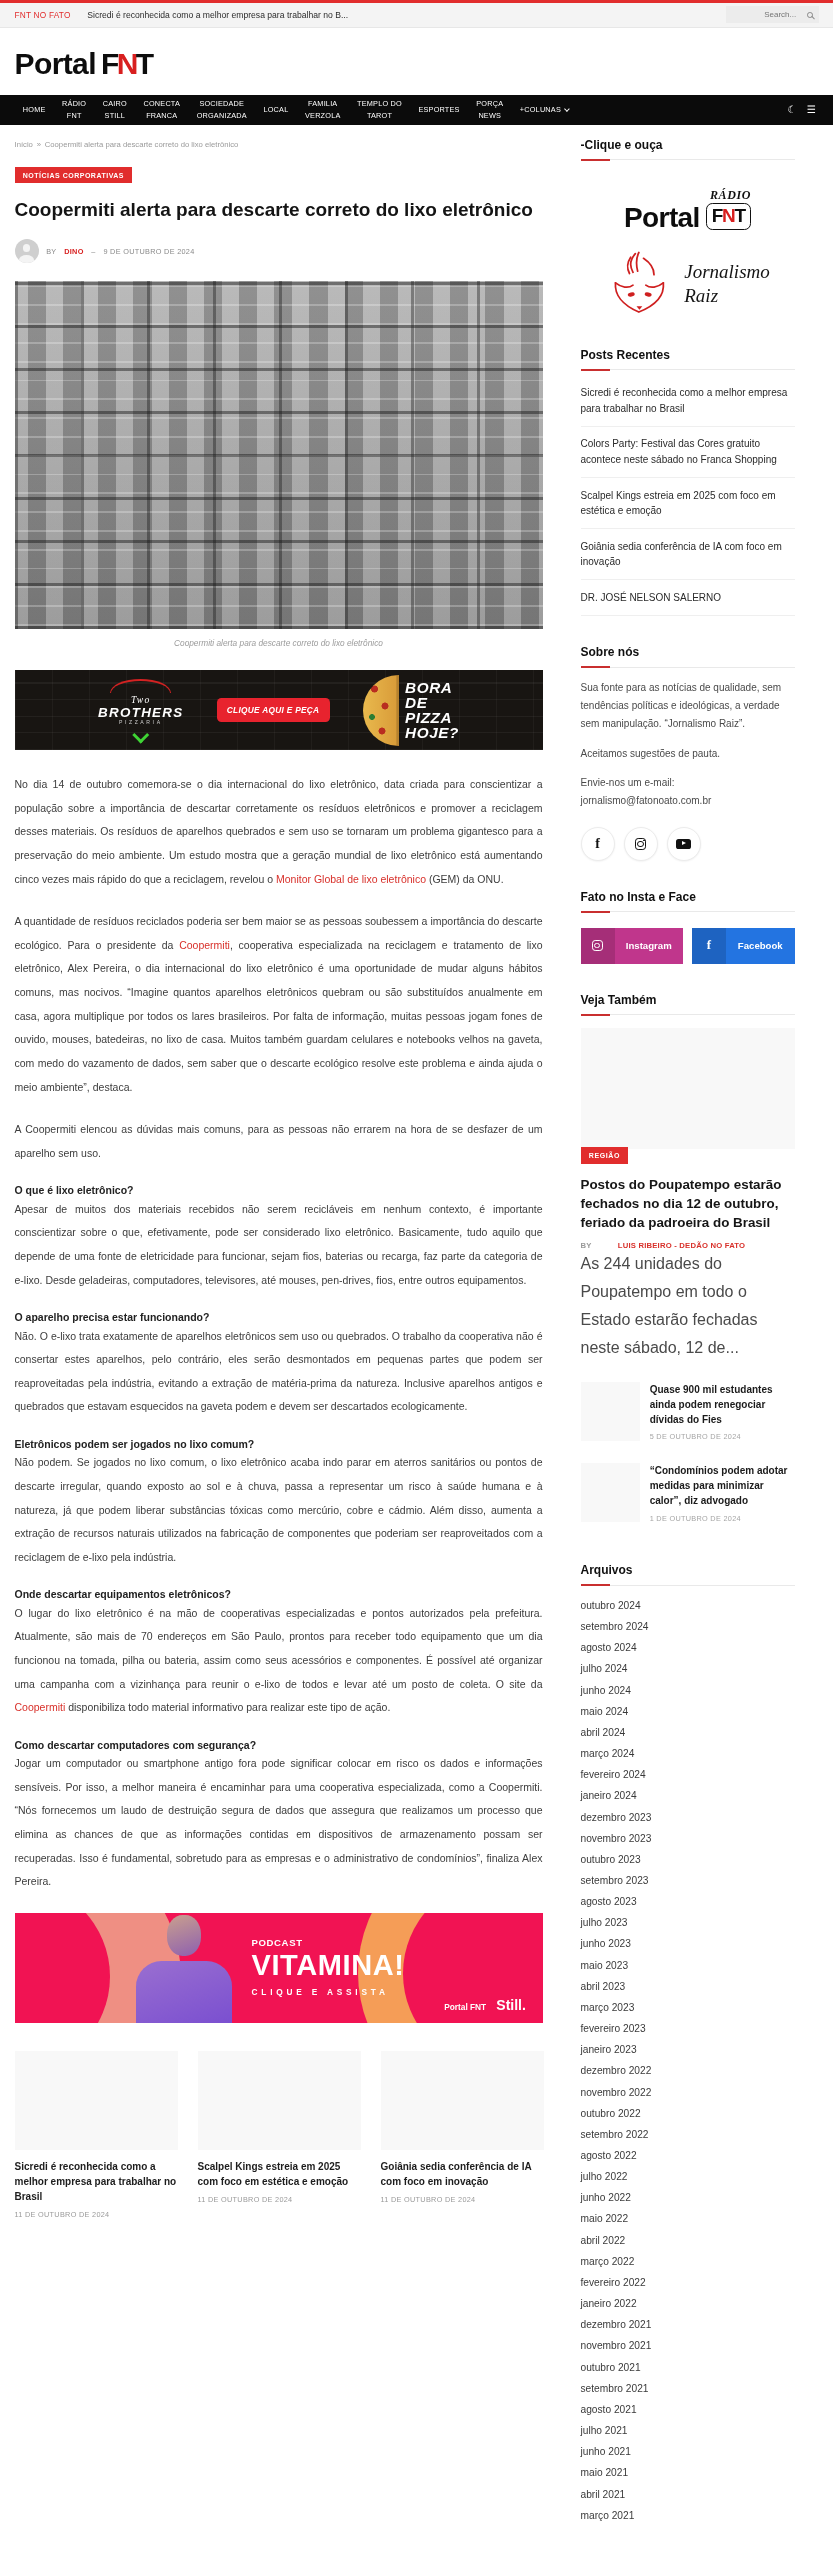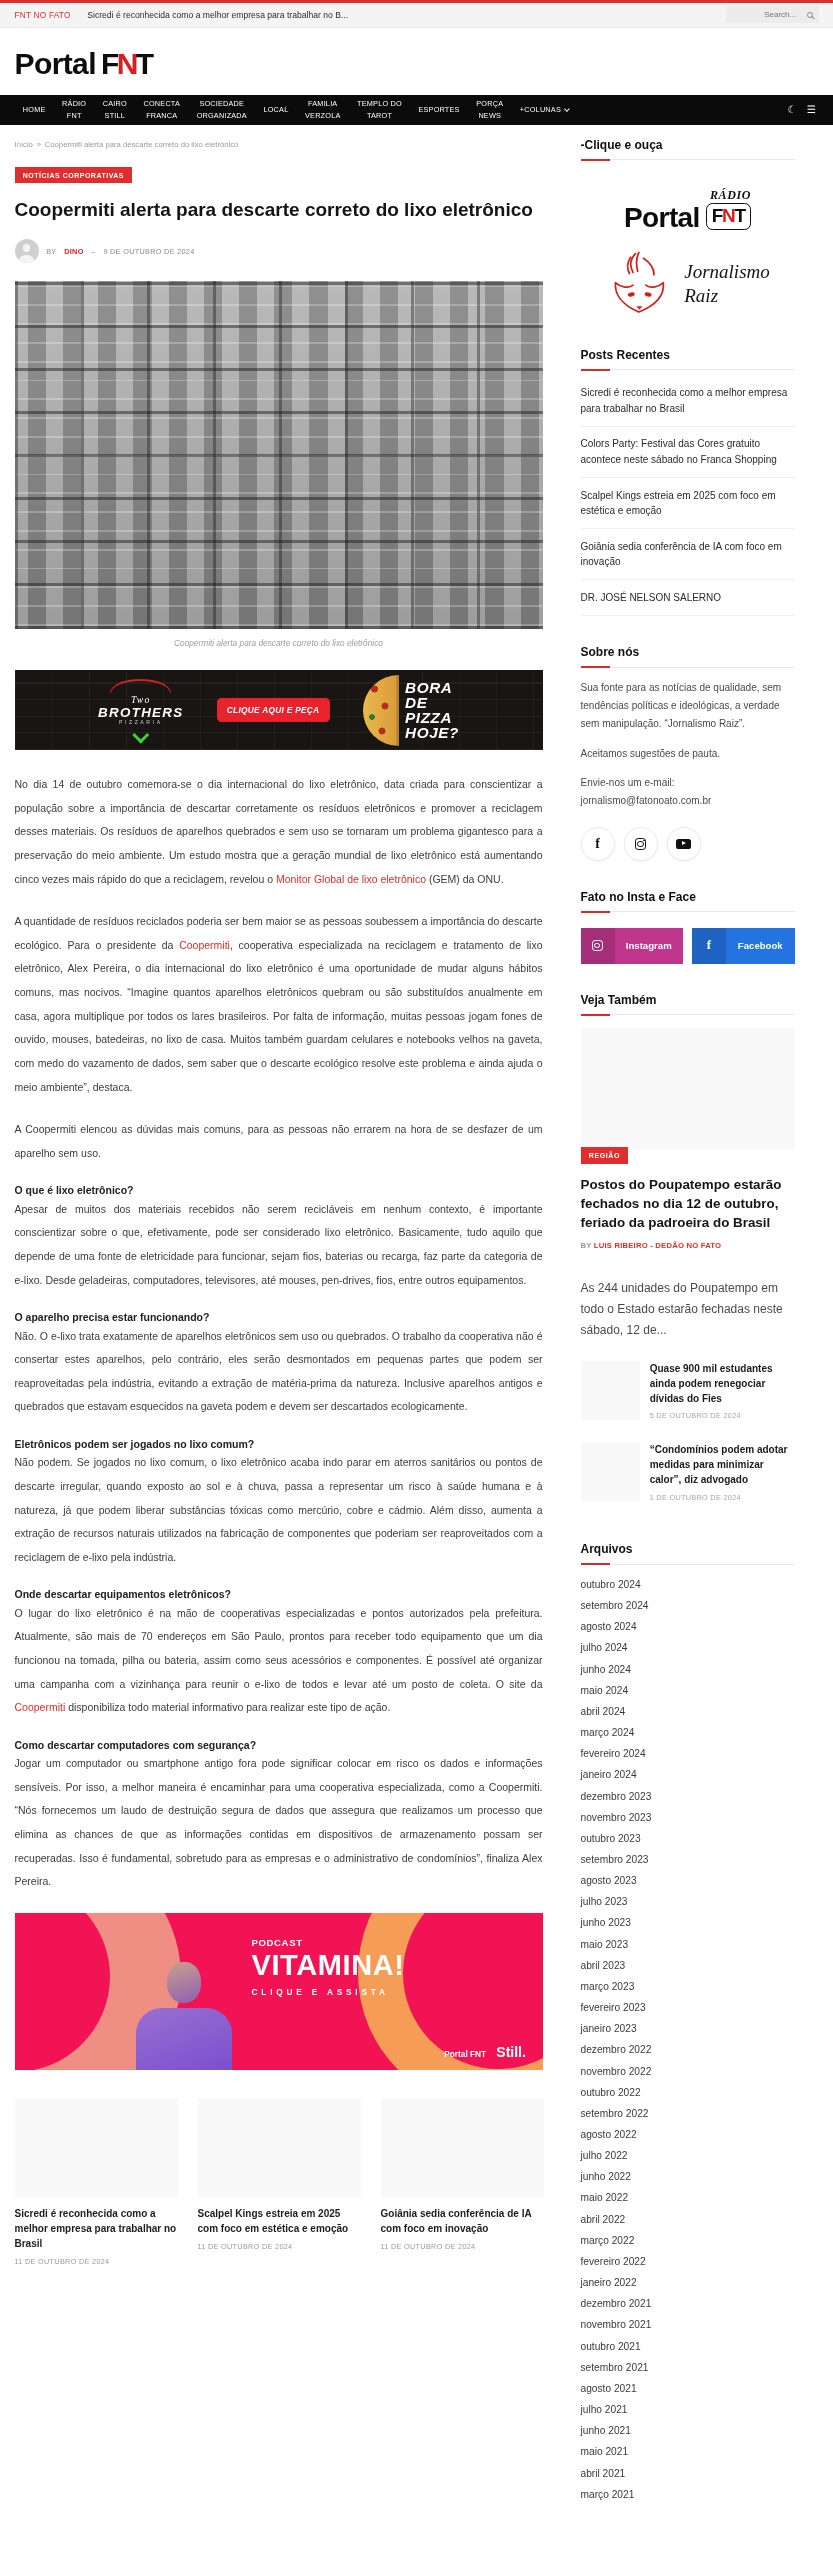--- a/index.html
+++ b/index.html
@@ -79,21 +79,21 @@
       radial-gradient(circle at 19px 56px, #b92d20 0 3.2px, transparent 3.8px),
       linear-gradient(90deg,#e9b94d,#d89a38); box-shadow:inset -2.6px 0 0 #b5812e; }
   .ad-tagline { color:#fff; font-weight:900; font-style:italic; font-size:15.3px; line-height:.98; white-space:pre-line; letter-spacing:0.6px; }
 
   
   .article-body p { font-size:10.5px; line-height:2.25; color:#3c3c3c; text-align:justify; margin-bottom:19px; }
   .article-body .q-title { font-size:10.5px; font-weight:700; color:#222; margin:6.4px 0 1.3px; }
   .red-link { color:#d8302a; cursor:pointer; }
 
   
-  .podcast { position:relative; width:528px; height:157px; background:#f11353; overflow:hidden; cursor:pointer; margin:9px 0 28px; }
+  .podcast { position:relative; width:528px; height:110px; background:#f11353; overflow:hidden; cursor:pointer; margin:9px 0 28px; }
   .pc-circle { position:absolute; border-radius:50%; }
   .pc-left { width:268px; height:268px; left:-102px; top:-70px; background:#ef8f83; }
   .pc-left2 { width:191px; height:191px; left:-96px; top:-32px; background:#f11353; }
   .pc-right { width:274px; height:274px; right:-89px; top:-77px; background:#f59d57; }
   .pc-right2 { width:191px; height:191px; right:-51px; top:-35px; background:#f11353; }
   .pc-right3 { width:357px; height:357px; right:-211px; top:-115px; background:#f78fae; z-index:0; }
   .pc-man { position:absolute; left:121px; bottom:0; width:96px; height:108px; z-index:2; }
   .pc-head { width:34px; height:41px; border-radius:46%; background:linear-gradient(160deg,#caa08d,#8d5fb0); margin:0 auto; }
   .pc-body { width:96px; height:63px; border-radius:25.5px 25.5px 0 0; background:linear-gradient(160deg,#9a6fd0,#7a4fd0); margin-top:5.1px; }
   .pc-text { position:absolute; left:237px; top:24px; z-index:3; color:#fff; }
@@ -145,22 +145,22 @@
   .soc-btn .lbl { flex:1; text-align:center; }
   .ig-btn { background:#c0368c; }
   .fb-btn { background:#2374e1; }
   .ig-icon-w { width:11px; height:11px; border:1.3px solid #fff; border-radius:3.2px; position:relative; }
   .ig-icon-w::before { content:''; position:absolute; width:3.8px; height:3.8px; border:1.3px solid #fff; border-radius:50%; left:1.3px; top:1.3px; }
   .fb-f-w { font-family:"Liberation Serif", serif; font-weight:700; font-size:12.8px; color:#fff; }
   .feat-img { width:100%; height:121px; background:#f8f8f8; cursor:pointer; }
   .mini-badge { display:inline-block; background:#e12d2d; color:#fff; font-size:7px; font-weight:700; letter-spacing:0.6px; padding:5.1px 8.3px; margin-top:-10.2px; position:relative; cursor:pointer; }
   .feat-title { font-size:13.4px; font-weight:800; color:#161616; line-height:1.45; margin:10.2px 0 7.7px; cursor:pointer; }
   .feat-by { font-size:7.7px; color:#9a9a9a; font-weight:700; letter-spacing:0.2px; }
-  .feat-by .author { color:#d8302a; }
-  .feat-excerpt { font-size:12px; color:#4a4a4a; line-height:1.75; margin-top:28px; }
+  .feat-by .author { color:#d8302a;margin-left:24px; }
+  .feat-excerpt { font-size:16px; color:#4a4a4a; line-height:1.75; margin-top:0; }
   .small-post { display:flex; gap:10.2px; padding:11px 0; }
   .small-thumb { width:59px; height:59px; background:#f8f8f8; flex:none; cursor:pointer; }
   .small-title { font-size:10px; font-weight:700; color:#1b1b1b; line-height:1.5; cursor:pointer; }
   .small-date { font-size:7.3px; color:#a5a5a5; letter-spacing:0.3px; margin-top:5.7px; }
   .arch-item { font-size:10.2px; color:#3a3a3a; padding:3.2px 0; line-height:1.45; cursor:pointer; }
 </style>
 </head>
 <body>
 
 <div class="top-strip"></div>

